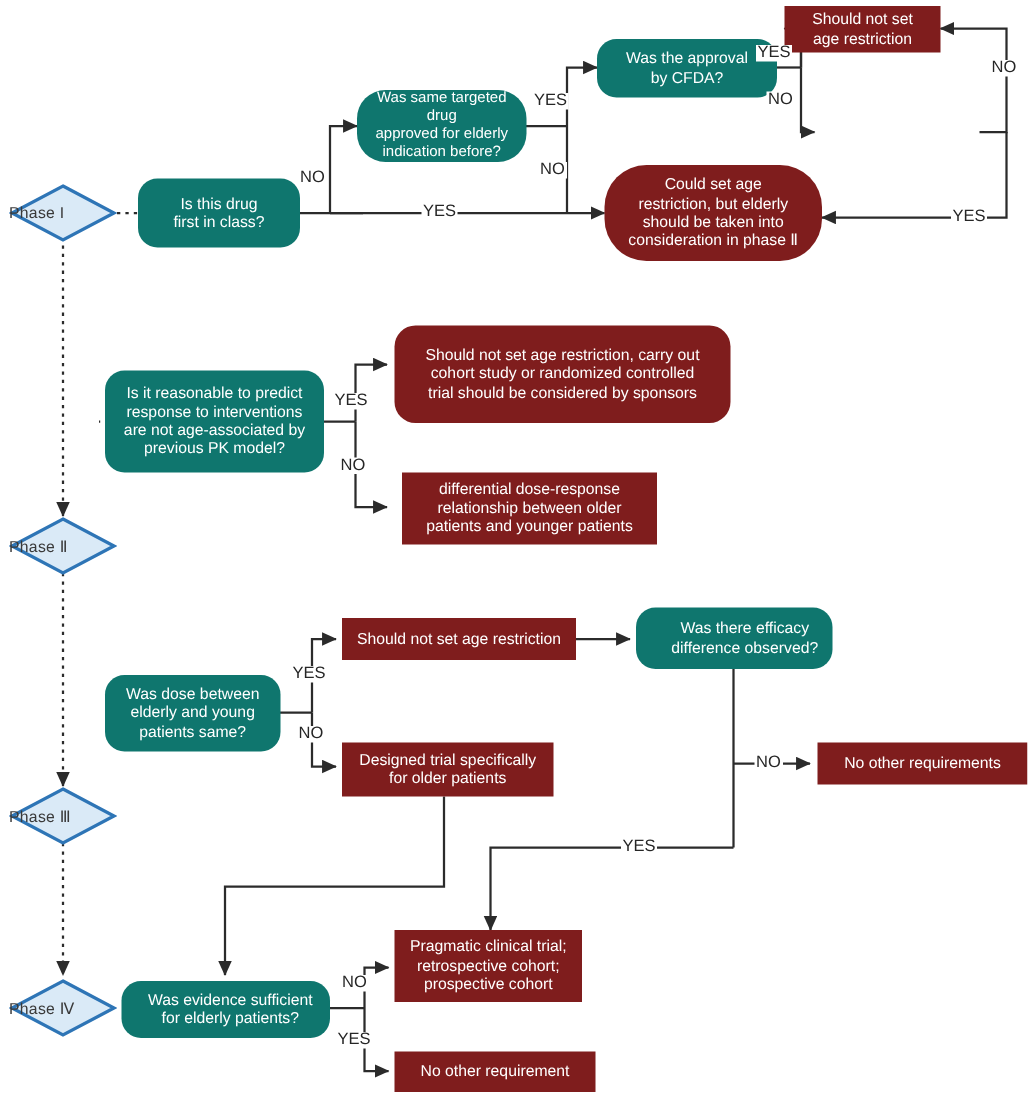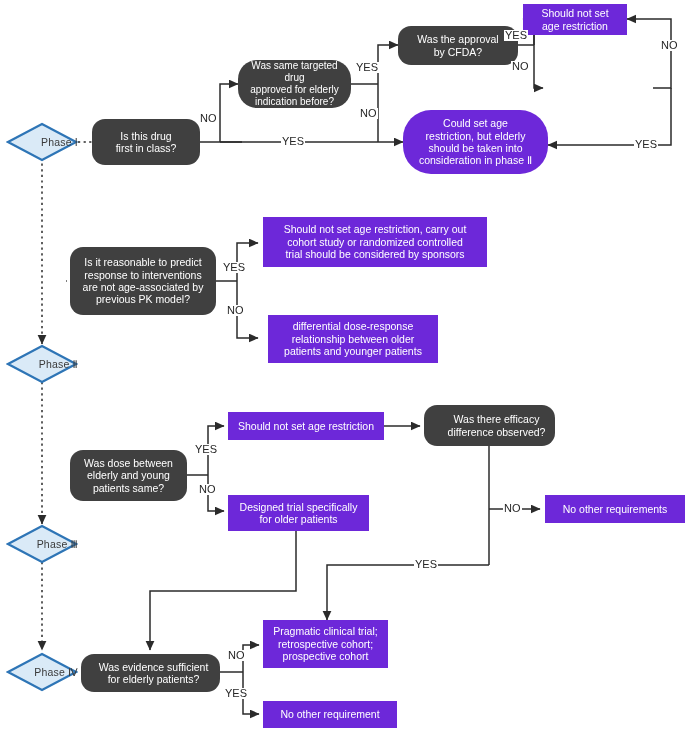--- a/index.html
+++ b/index.html
@@ -14,25 +14,25 @@
 
   .node {
     position:absolute;
     display:flex; align-items:center; justify-content:center;
     text-align:center;
     color:#ffffff;
     line-height:1.18;
     white-space:pre-line;
     padding:2px 4px;
   }
-  .proc { background:#6d28d9; }                     
-  .dec  { background:#404040; border-radius:13px; } 
+  .proc { background:#7f1d1d; }                     
+  .dec  { background:#0f766e; border-radius:13px; } 
   .phase {
     position:absolute;
-    display:flex; align-items:center; justify-content:flex-end;
+    display:flex; align-items:center; justify-content:flex-start;
     color:#3A3A3A;
     letter-spacing:.2px;
   }
   .phase .dia {
     position:absolute; left:0; top:0; width:100%; height:100%;
   }
   .phase .plbl { position:relative; z-index:2; }
 
   .elabel {
     position:absolute;
@@ -150,21 +150,21 @@
   <div class="node proc" style="left:403px; top:110px; width:145px; height:64px; font-size:10.5px;border-radius:28px;">Could set age
 restriction, but elderly
 should be taken into
 consideration in phase Ⅱ</div>
 
   <div class="node dec" style="left:70px; top:247px; width:146px; height:68px; font-size:10.5px;">Is it reasonable to predict
 response to interventions
 are not age-associated by
 previous PK model?</div>
 
-  <div class="node proc" style="left:263px; top:217px; width:224px; height:50px; font-size:10.5px;">Should not set age restriction, carry out
+  <div class="node proc" style="left:263px; top:217px; width:224px; height:65px; font-size:10.5px;border-radius:14px;">Should not set age restriction, carry out
 cohort study or randomized controlled
 trial should be considered by sponsors</div>
 
   <div class="node proc" style="left:268px; top:315px; width:170px; height:48px; font-size:10.5px;">differential dose-response
 relationship between older
 patients and younger patients</div>
 
   <div class="node dec" style="left:70px; top:450px; width:117px; height:51px; font-size:10.5px;">Was dose between
 elderly and young
 patients same?</div>

